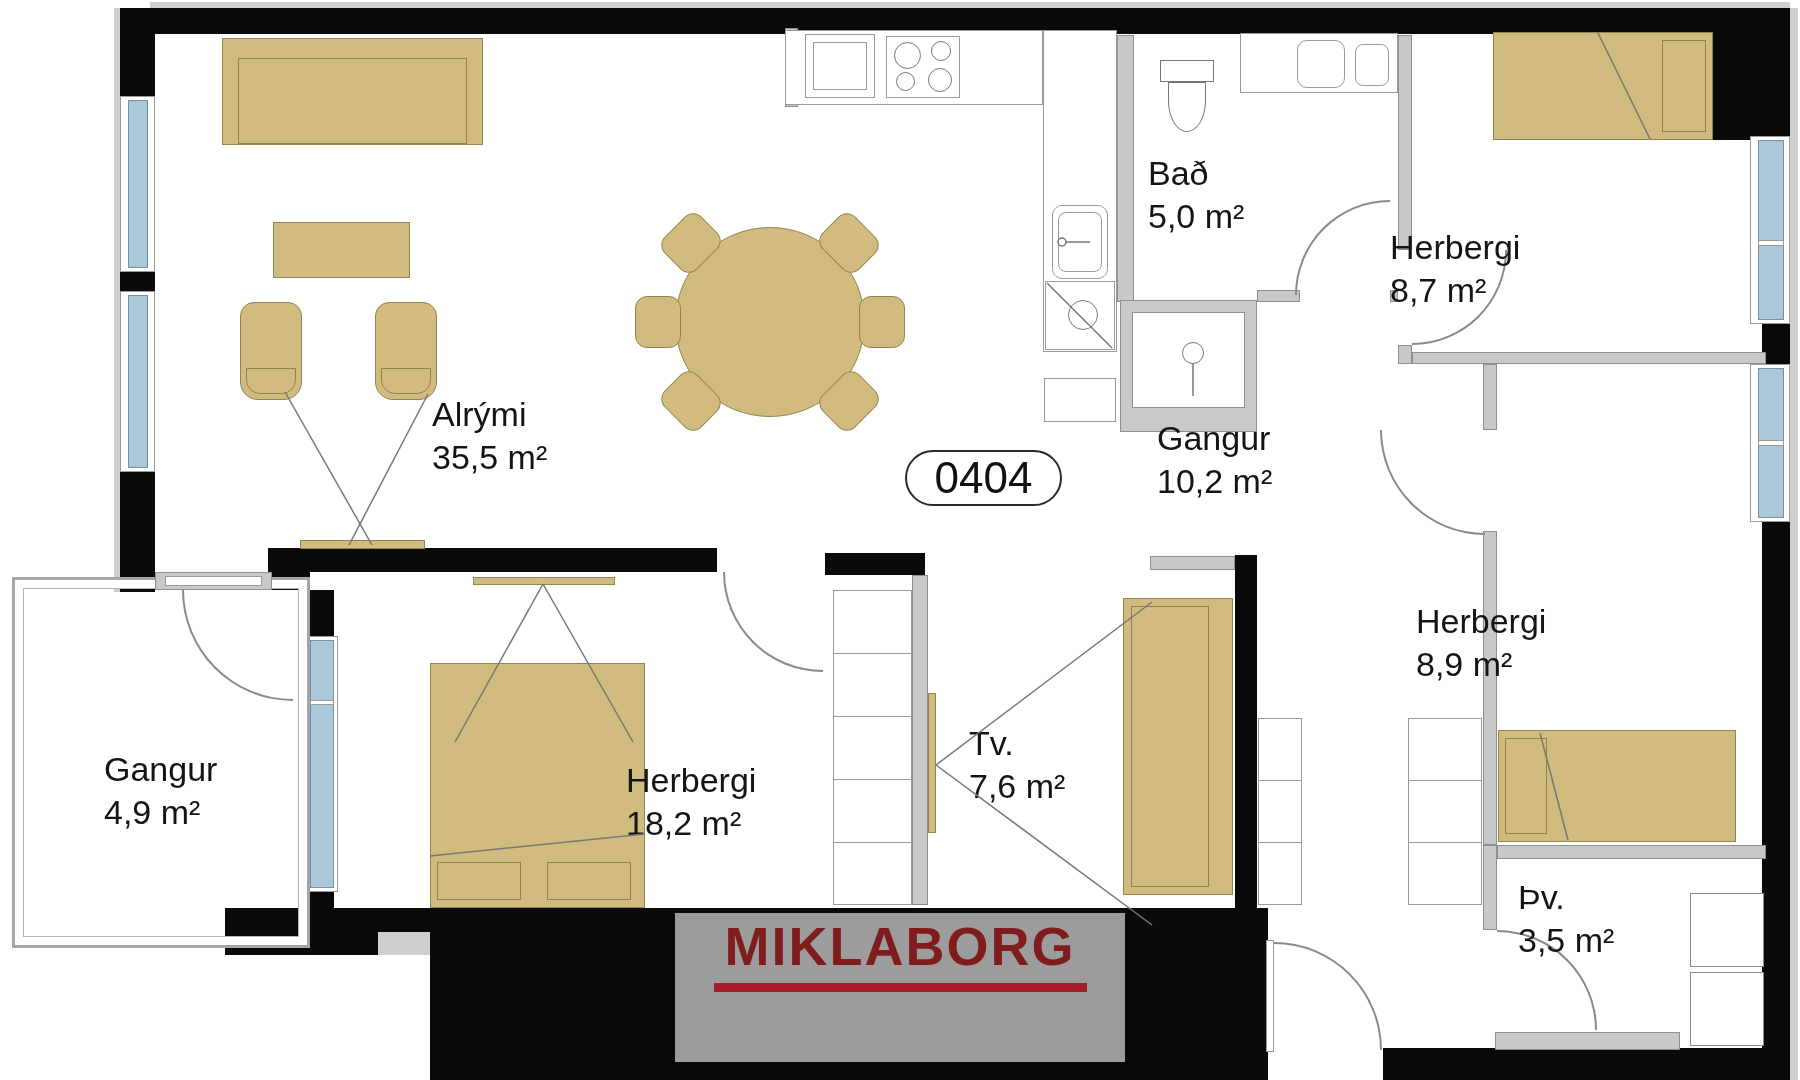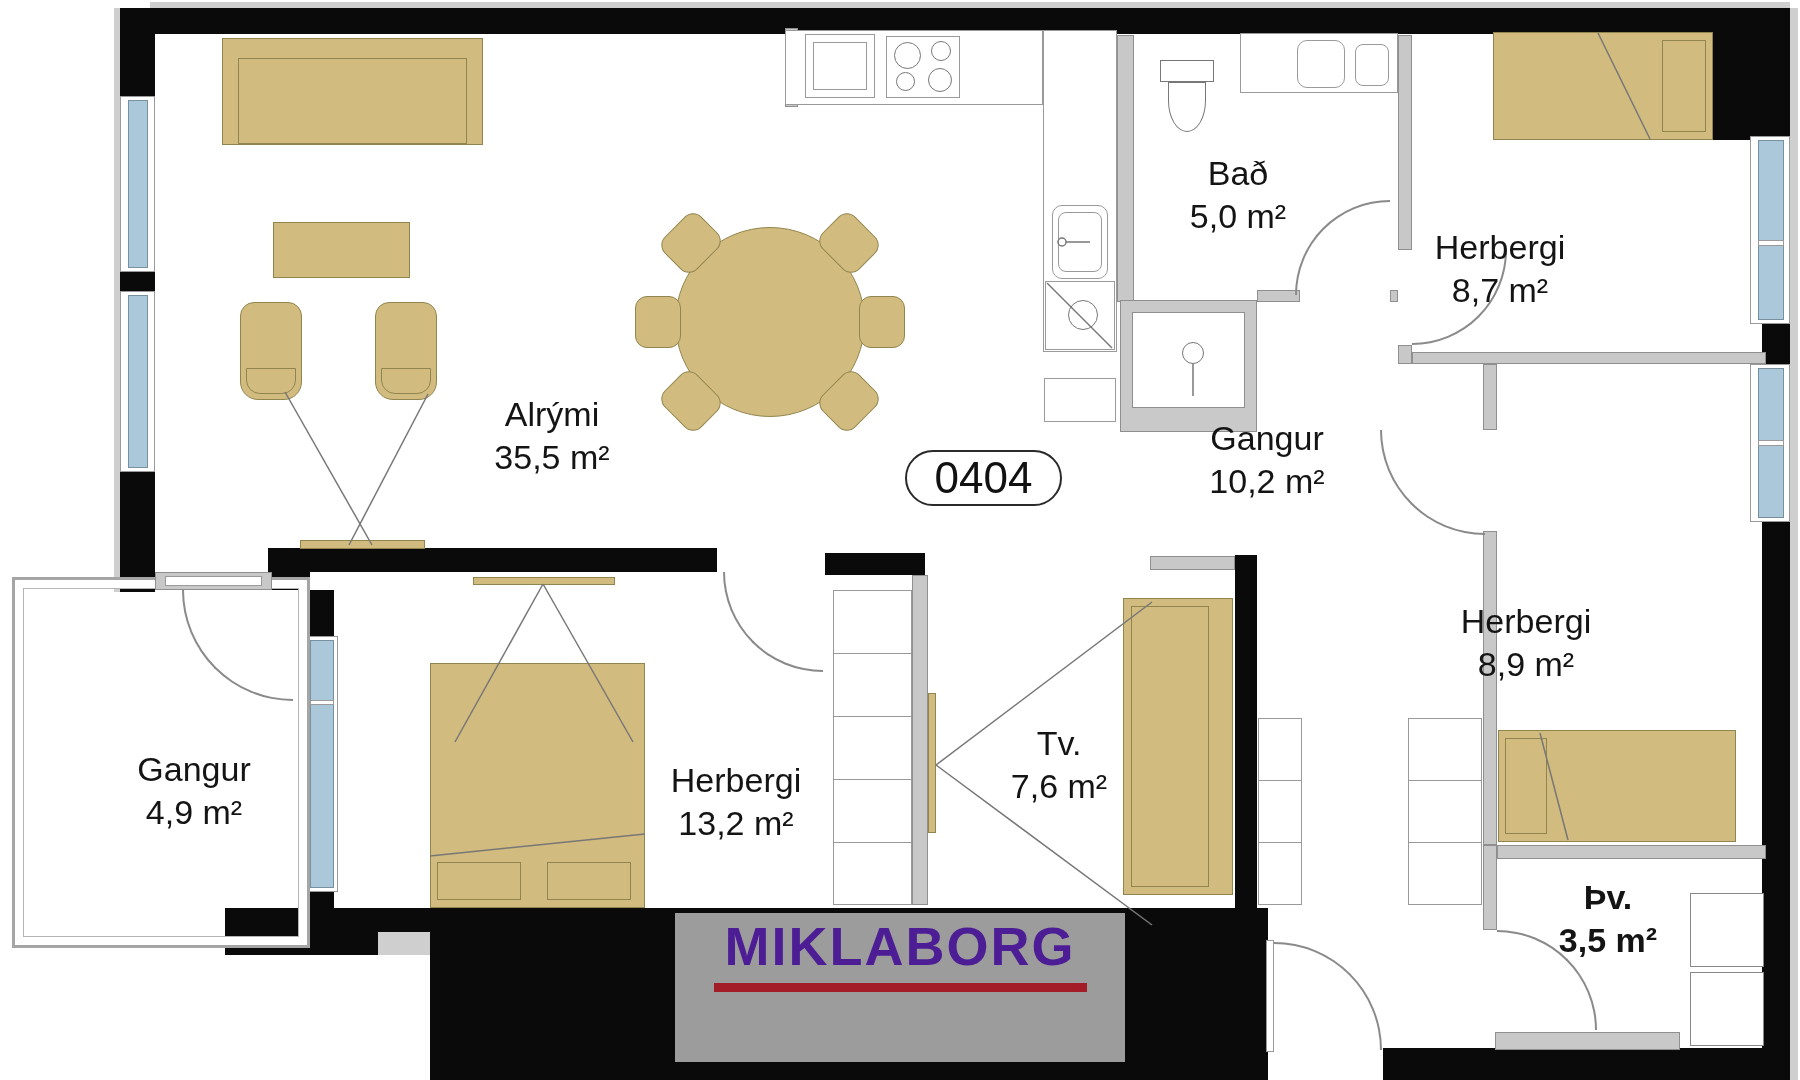--- a/index.html
+++ b/index.html
@@ -8,29 +8,29 @@
   .abs{position:absolute;box-sizing:border-box;}
   .wb{background:#0a0a0a;}
   .wg{background:#c8c8c8;border:1px solid #8f8f8f;}
   .trim{background:#cfcfcf;}
   .win{background:#abc8da;border:1px solid #77909f;}
   .winframe{background:#fff;border:1px solid #9a9a9a;}
   .furn{background:#d2bb7f;border:1px solid #91854f;}
   .furn-line{border:1px solid #91854f;background:transparent;}
   .outl{background:#fff;border:1px solid #9a9a9a;}
   .circle{border-radius:50%;}
-  .lbl{position:absolute;text-align:center;color:#141414;font-size:34px;line-height:43px;white-space:nowrap;}
+  .lbl{position:absolute;color:#141414;font-size:34px;line-height:43px;white-space:nowrap;}
   .badge{position:absolute;border:2px solid #2a2a2a;border-radius:28px;background:#fff;
          font-size:44px;color:#111;display:flex;align-items:center;justify-content:center;}
   .arc{position:absolute;box-sizing:border-box;border:0 solid #8a8a8a;background:transparent;}
   .cells3{background-image:repeating-linear-gradient(to bottom,transparent 0 61px,#999 61px 62px);}
   .cells5{background-image:repeating-linear-gradient(to bottom,transparent 0 62px,#999 62px 63px);}
   .logo{position:absolute;background:#9c9c9c;text-align:center;}
   .logo .sub{margin-top:24px;font-size:20px;letter-spacing:13px;color:#2e2e2e;text-indent:13px;}
-  .logo .ttl{margin-top:2px;font-size:54px;font-weight:bold;letter-spacing:2px;color:#4c1d95;}
+  .logo .ttl{margin-top:2px;font-size:54px;font-weight:bold;letter-spacing:2px;color:#7f1d1d;}
   .logo .bar{margin:6px auto 0 auto;width:373px;height:9px;background:#a21d28;}
   svg.lines{position:absolute;left:0;top:0;z-index:6;pointer-events:none;}
   .z5{z-index:5}.z7{z-index:7}.z8{z-index:8}
 </style>
 </head>
 <body>
 
 <div class="plan">
 
   <div class="abs trim" style="left:150px;top:2px;width:1640px;height:6px;"></div>
@@ -199,31 +199,31 @@
   <div class="lbl" style="left:1157px;top:417px;width:220px;">
     <div>Gangur</div>
     <div>10,2 m²</div>
   </div>
   <div class="lbl" style="left:1416px;top:600px;width:220px;">
     <div>Herbergi</div>
     <div>8,9 m²</div>
   </div>
   <div class="lbl" style="left:626px;top:759px;width:220px;">
     <div>Herbergi</div>
-    <div>13,2 m²</div>
+    <div>18,2 m²</div>
   </div>
   <div class="lbl" style="left:969px;top:722px;width:180px;">
     <div>Tv.</div>
     <div>7,6 m²</div>
   </div>
   <div class="lbl" style="left:104px;top:748px;width:180px;">
     <div>Gangur</div>
     <div>4,9 m²</div>
   </div>
-  <div class="lbl z7" style="left:1518px;top:876px;width:180px;font-weight:bold;">
+  <div class="lbl z7" style="left:1518px;top:876px;width:180px;">
     <div>Þv.</div>
     <div>3,5 m²</div>
   </div>
 
   <div class="badge" style="left:905px;top:450px;width:153px;height:52px;">
     <span>0404</span>
   </div>
 
   <div class="logo z8" style="left:675px;top:913px;width:450px;height:149px;">
     <div class="ttl">MIKLABORG</div>

